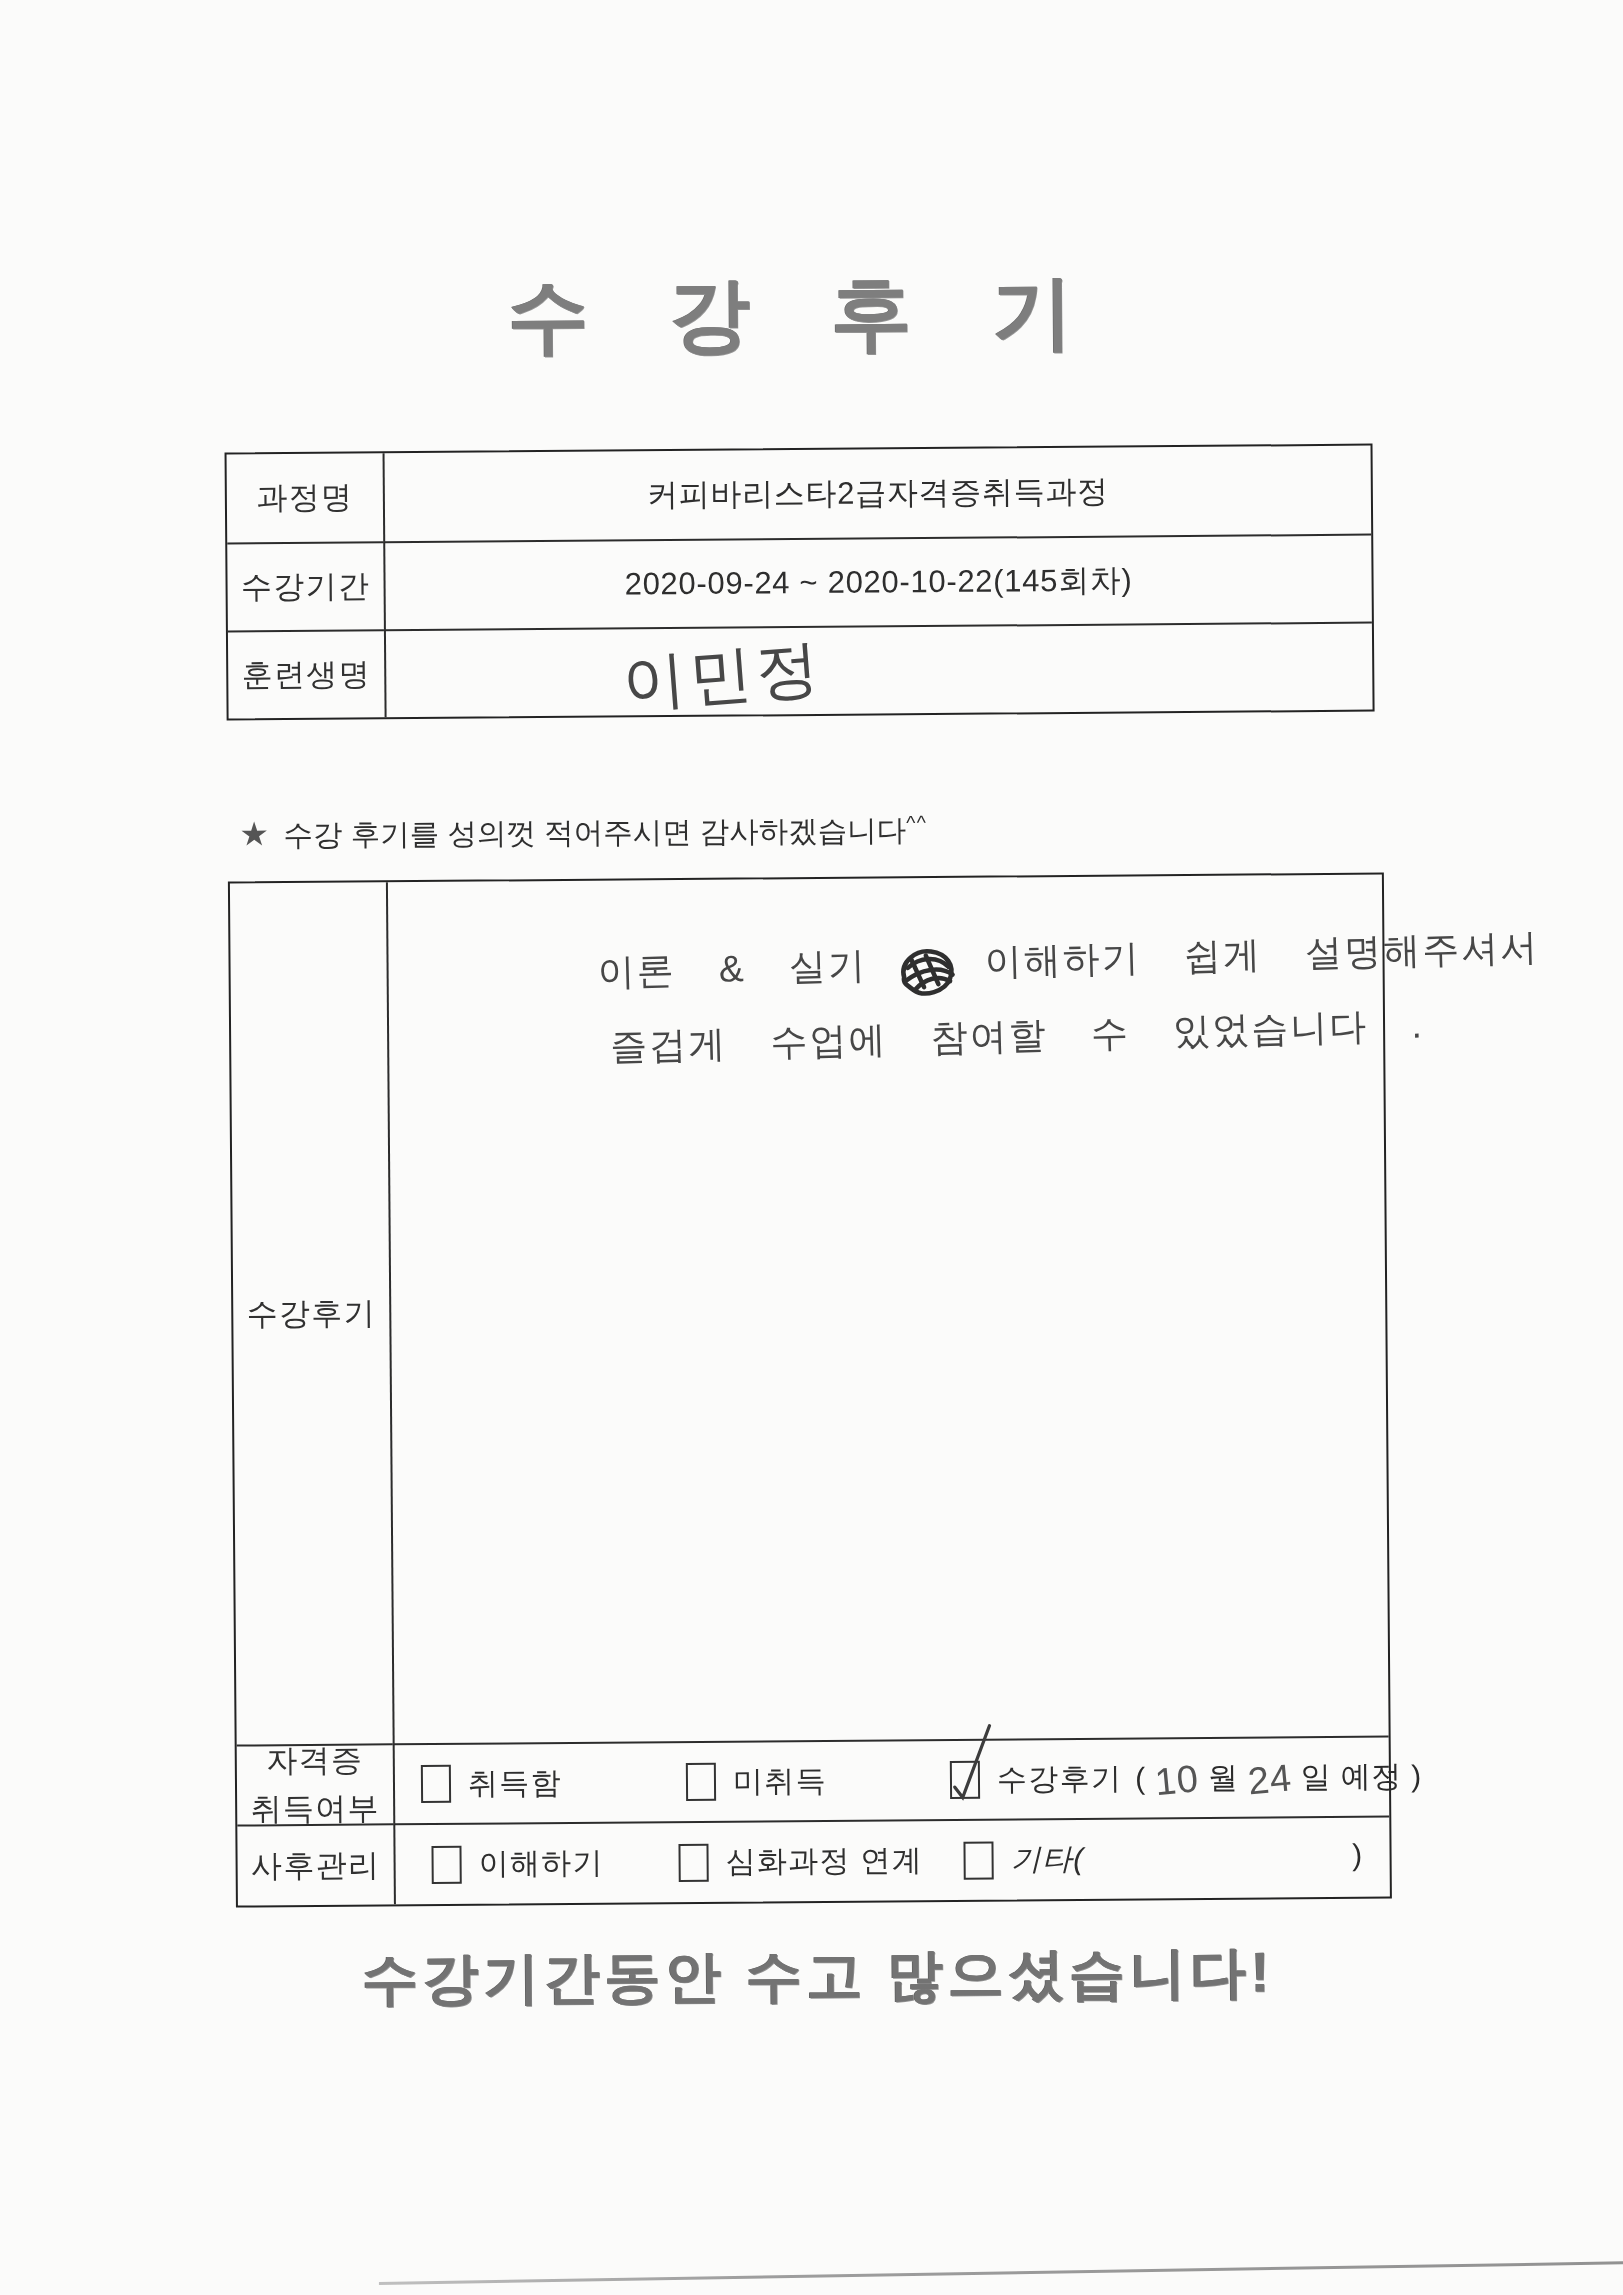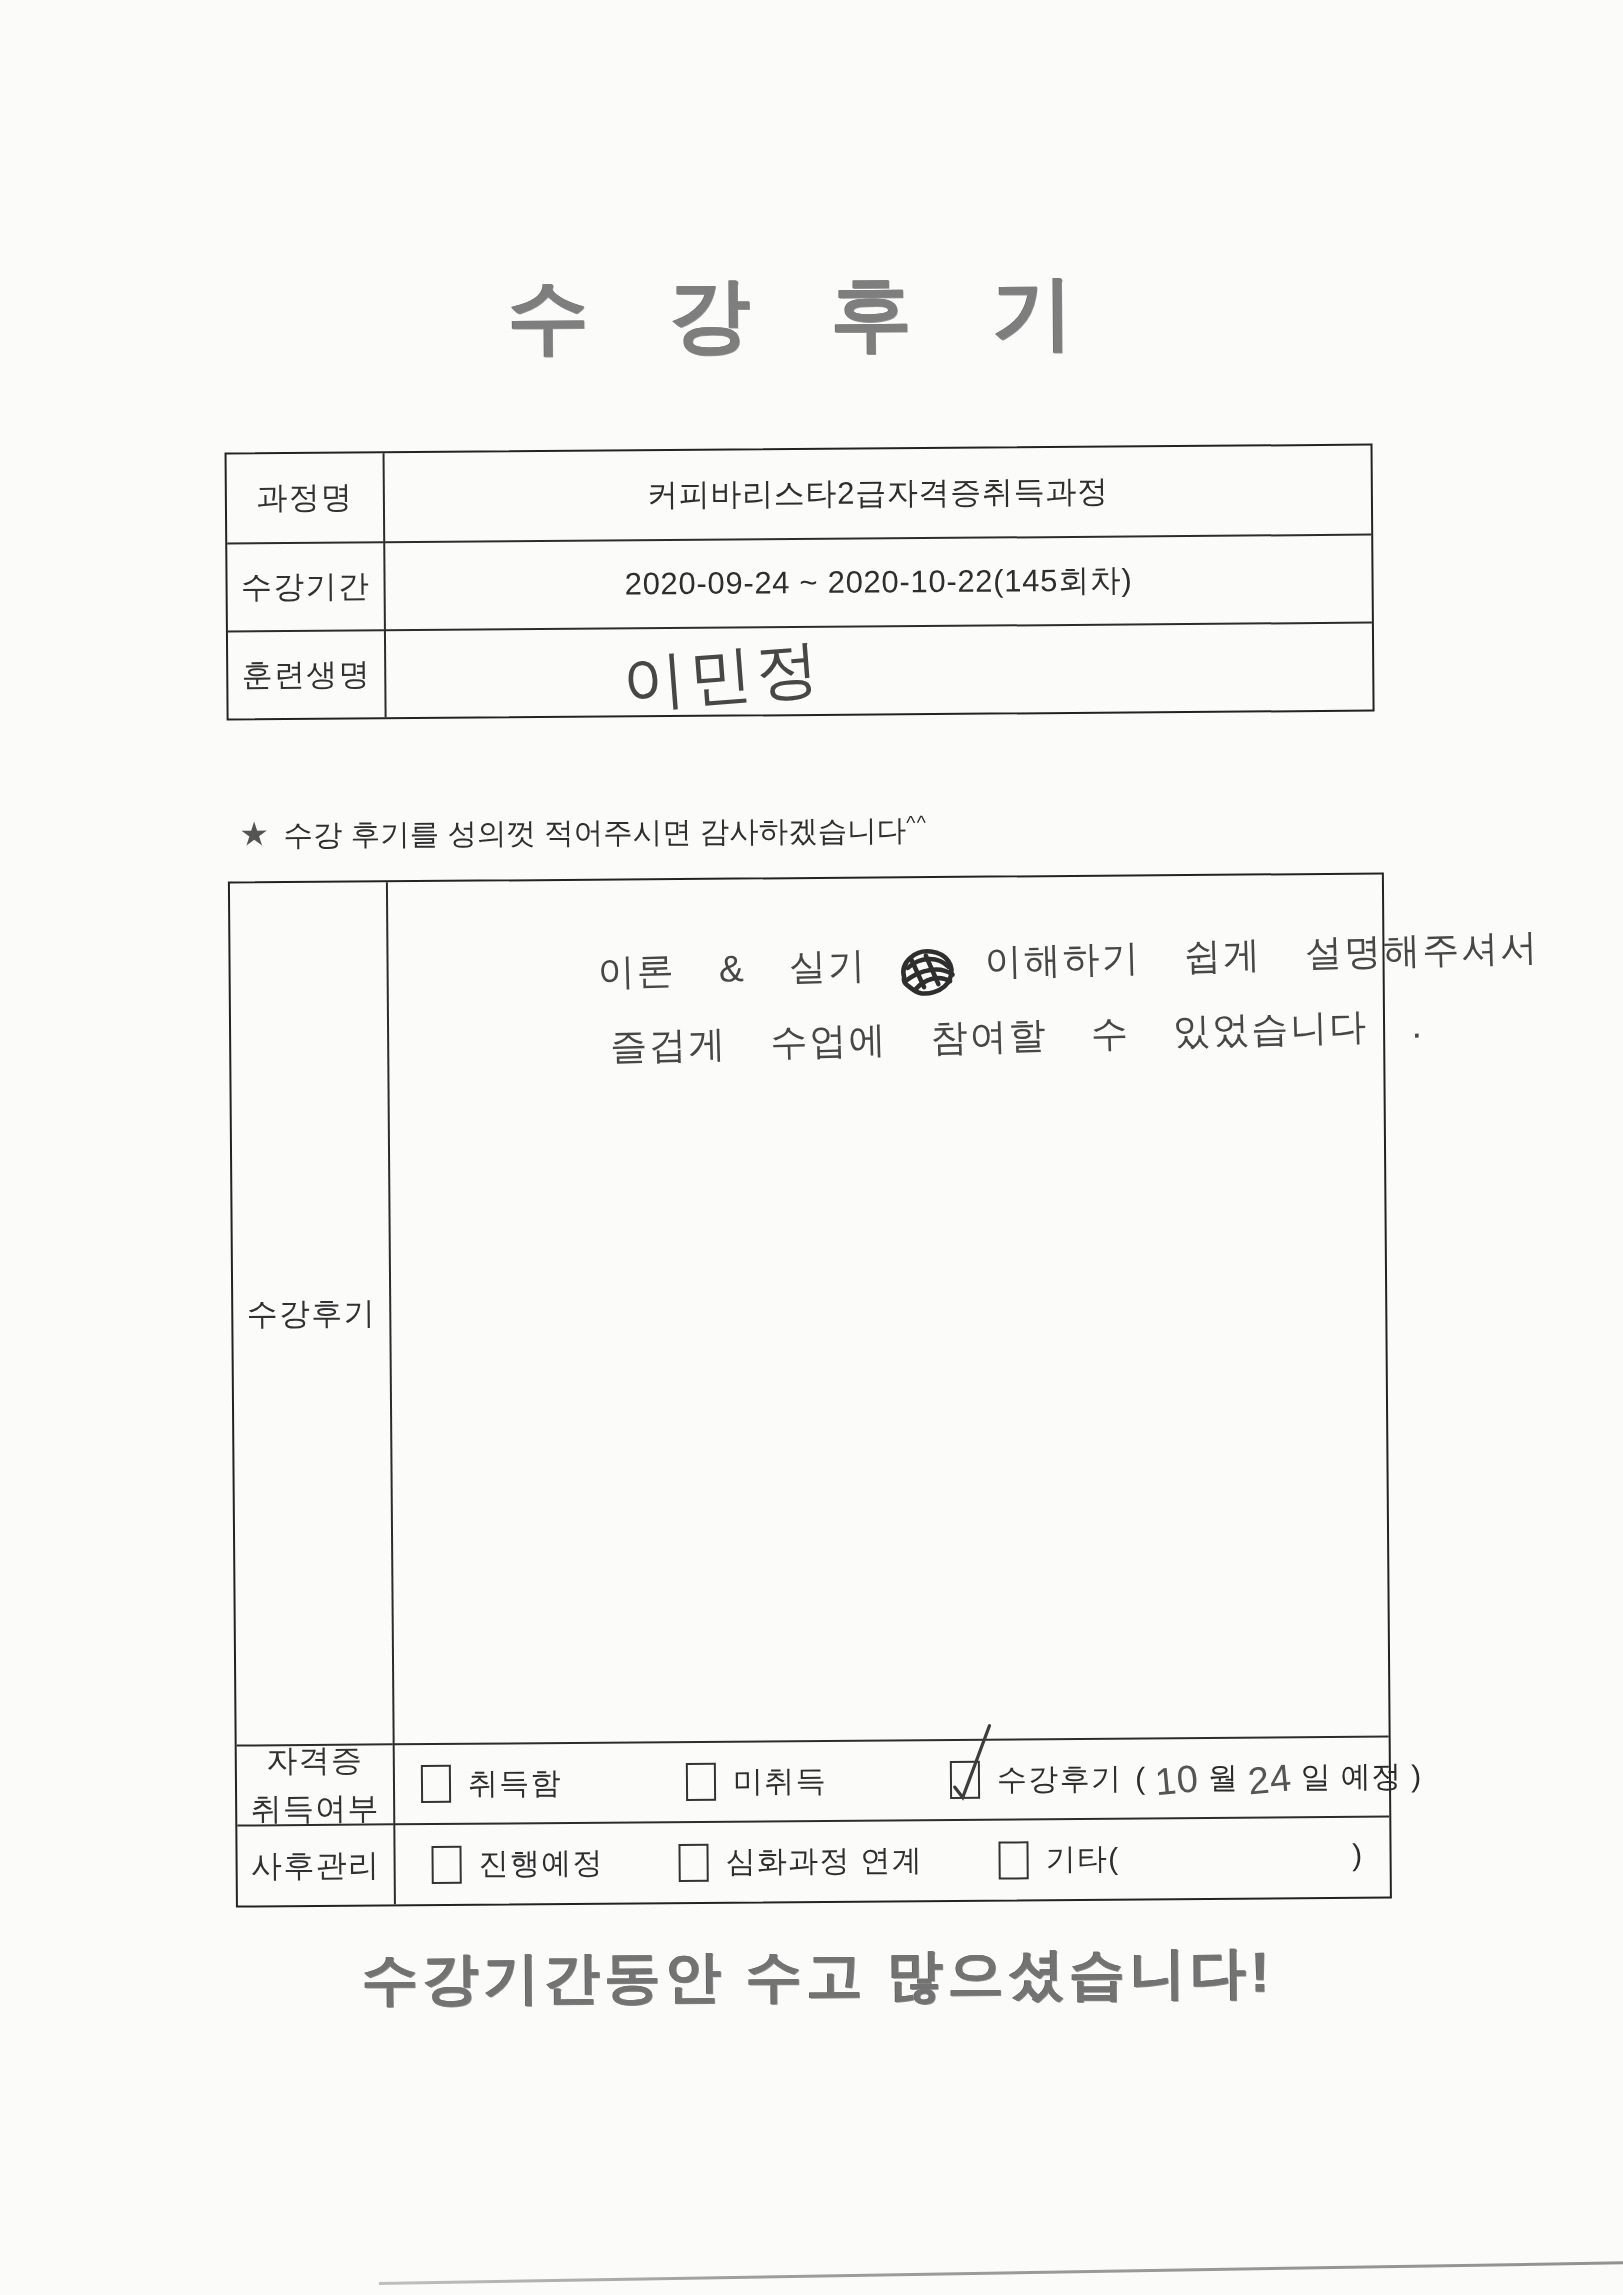--- a/index.html
+++ b/index.html
@@ -144,27 +144,27 @@
           <span>예정</span>
           <span style="margin-right:0">)</span>
         </span>
       </div>
     </div>
 
     <div class="cell label-cell bt">사후관리</div>
     <div class="cell opt-cell bt bl">
       <div class="opt" style="left:36px;">
         <span class="chk"></span>
-        <span class="opt-label">진행예정</span>
+        <span class="opt-label">이해하기</span>
       </div>
       <div class="opt" style="left:283px;">
         <span class="chk"></span>
         <span class="opt-label">심화과정 연계</span>
       </div>
-      <div class="opt" style="left:603px;">
+      <div class="opt" style="left:568px;font-style:italic;">
         <span class="chk"></span>
         <span class="opt-label">기타(</span>
       </div>
       <span class="close-paren">)</span>
     </div>
   </div>
 
   <div class="doc-footer">수강기간동안 수고 많으셨습니다!</div>
 
   <div class="scan-line"></div>

